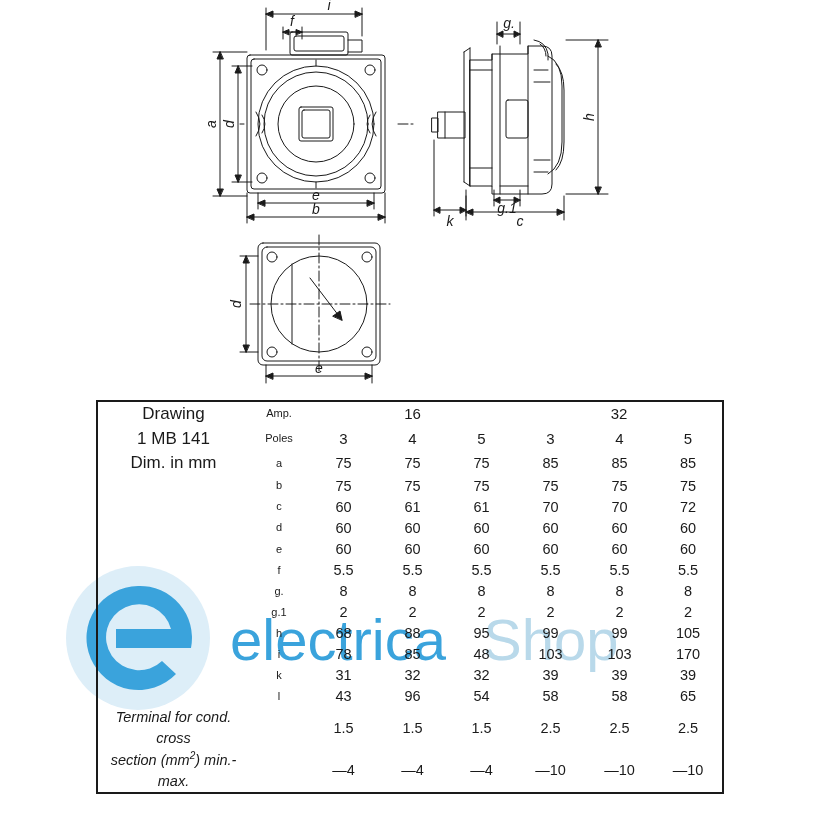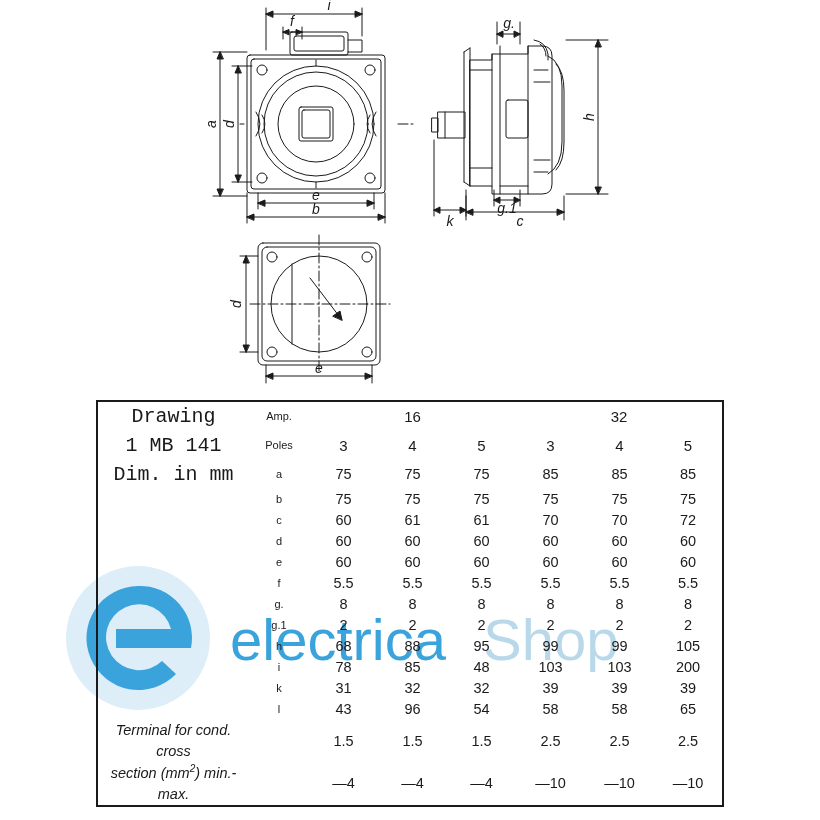--- a/index.html
+++ b/index.html
@@ -65,22 +65,21 @@
     border: 2px solid #1a1a1a;
   }
   .vline-left { border-left: 2px solid #1a1a1a; }
   .hline-bottom { border-bottom: 2px solid #1a1a1a; margin-top: 44px; }
   .hline-bottom-thin { border-bottom: 1px solid #1a1a1a; }
 
   td.label-col {
     text-align: left;
     padding-left: 8px;
     font-weight: bold;
-    font-size: 20px;
-    font-family: Liberation Mono, monospace;
+    font-size: 17px;
   }
   td.label-col.normal { font-weight: normal; }
   td.dim-col {
     text-align: center;
     font-size: 11px;
   }
   td.val {
     font-size: 14.5px;
   }
   .bold { font-weight: bold; }
@@ -409,21 +408,21 @@
         <td class="val">105</td>
       </tr>
       <tr>
         <td class="label-col normal"></td>
         <td class="dim-col vline-left">i</td>
         <td class="val vline-left">78</td>
         <td class="val">85</td>
         <td class="val">48</td>
         <td class="val vline-left">103</td>
         <td class="val">103</td>
-        <td class="val">200</td>
+        <td class="val">170</td>
       </tr>
       <tr>
         <td class="label-col normal"></td>
         <td class="dim-col vline-left">k</td>
         <td class="val vline-left">31</td>
         <td class="val">32</td>
         <td class="val">32</td>
         <td class="val vline-left">39</td>
         <td class="val">39</td>
         <td class="val">39</td>

